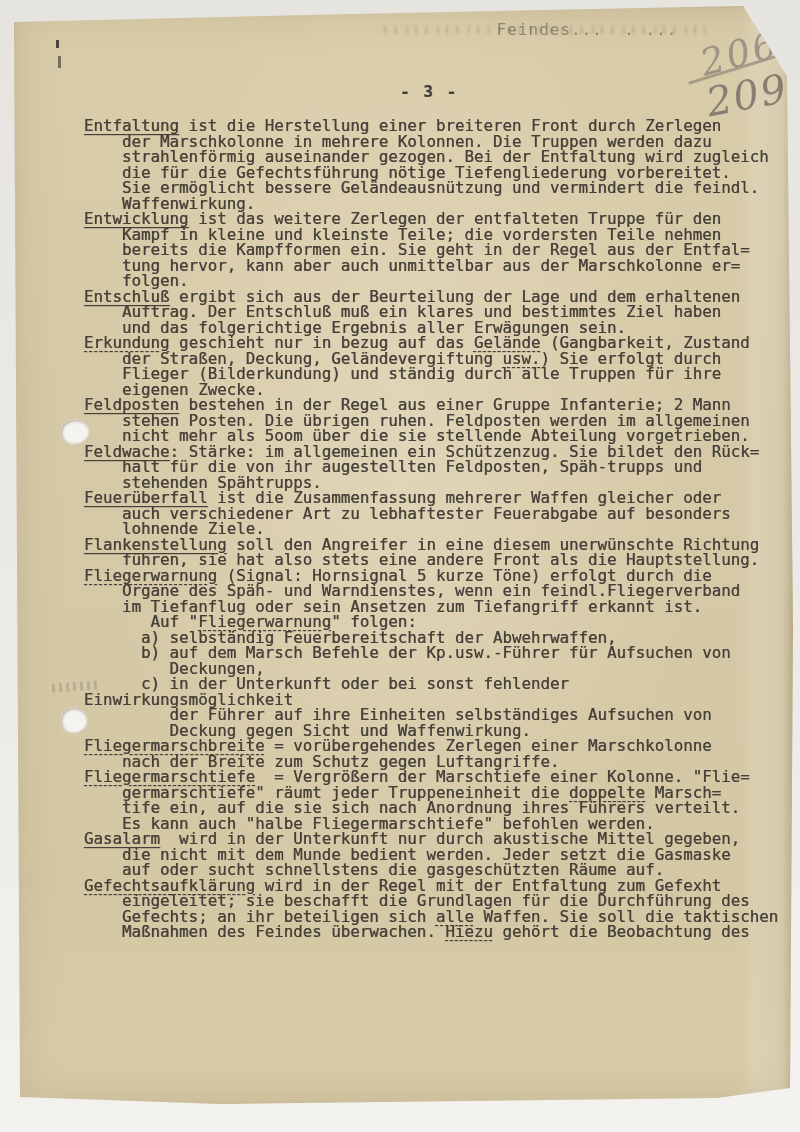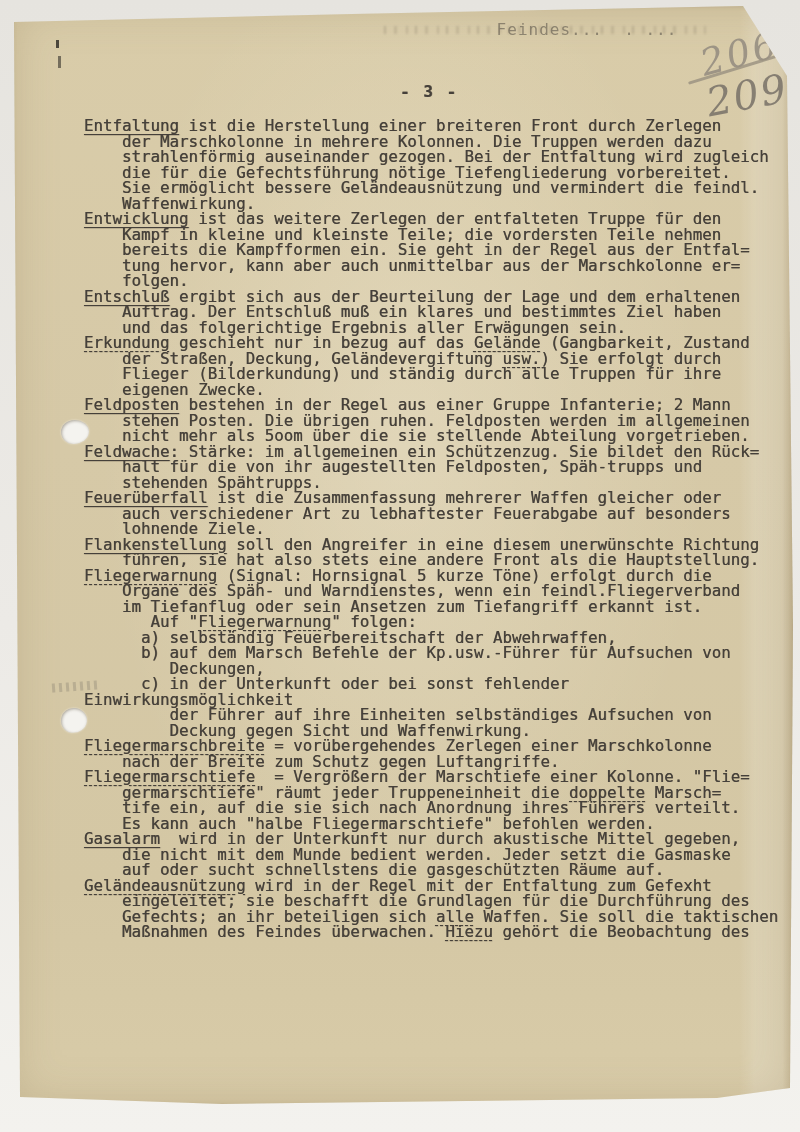--- a/index.html
+++ b/index.html
@@ -133,21 +133,21 @@
          Deckung gegen Sicht und Waffenwirkung.</span></p>
       <p class="entry"><span class="u-dashed">Fliegermarschbreite</span><span> = vorübergehendes Zerlegen einer Marschkolonne
     nach der Breite zum Schutz gegen Luftangriffe.</span></p>
       <p class="entry"><span class="u-dashed">Fliegermarschtiefe</span><span>  = Vergrößern der Marschtiefe einer Kolonne. "Flie=
     germarschtiefe" räumt jeder Truppeneinheit die </span><span class="u-dashed">doppelte</span><span> Marsch=
     tife ein, auf die sie sich nach Anordnung ihres Führers verteilt.
     Es kann auch "halbe Fliegermarschtiefe" befohlen werden.</span></p>
       <p class="entry"><span class="u-solid">Gasalarm</span><span>  wird in der Unterkunft nur durch akustische Mittel gegeben,
     die nicht mit dem Munde bedient werden. Jeder setzt die Gasmaske
     auf oder sucht schnellstens die gasgeschützten Räume auf.</span></p>
-      <p class="entry"><span class="u-dashed">Geländeausnützung</span><span> wird in der Regel mit der Entfaltung zum Gefexht
+      <p class="entry"><span class="u-dashed">Gefechtsaufklärung</span><span> wird in der Regel mit der Entfaltung zum Gefexht
     eingeleitet; sie beschafft die Grundlagen für die Durchführung des
     Gefechts; an ihr beteiligen sich </span><span class="u-dashed">alle</span><span> Waffen. Sie soll die taktischen
     Maßnahmen des Feindes überwachen. </span><span class="u-dashed">Hiezu</span><span> gehört die Beobachtung des</span></p>
     </div>
 
   <div class="trailer">Feindes...  . ...</div>
 
   <div class="punch-hole h1"></div>
   <div class="pencil-scribble"></div>
   <div class="punch-hole h2"></div>

